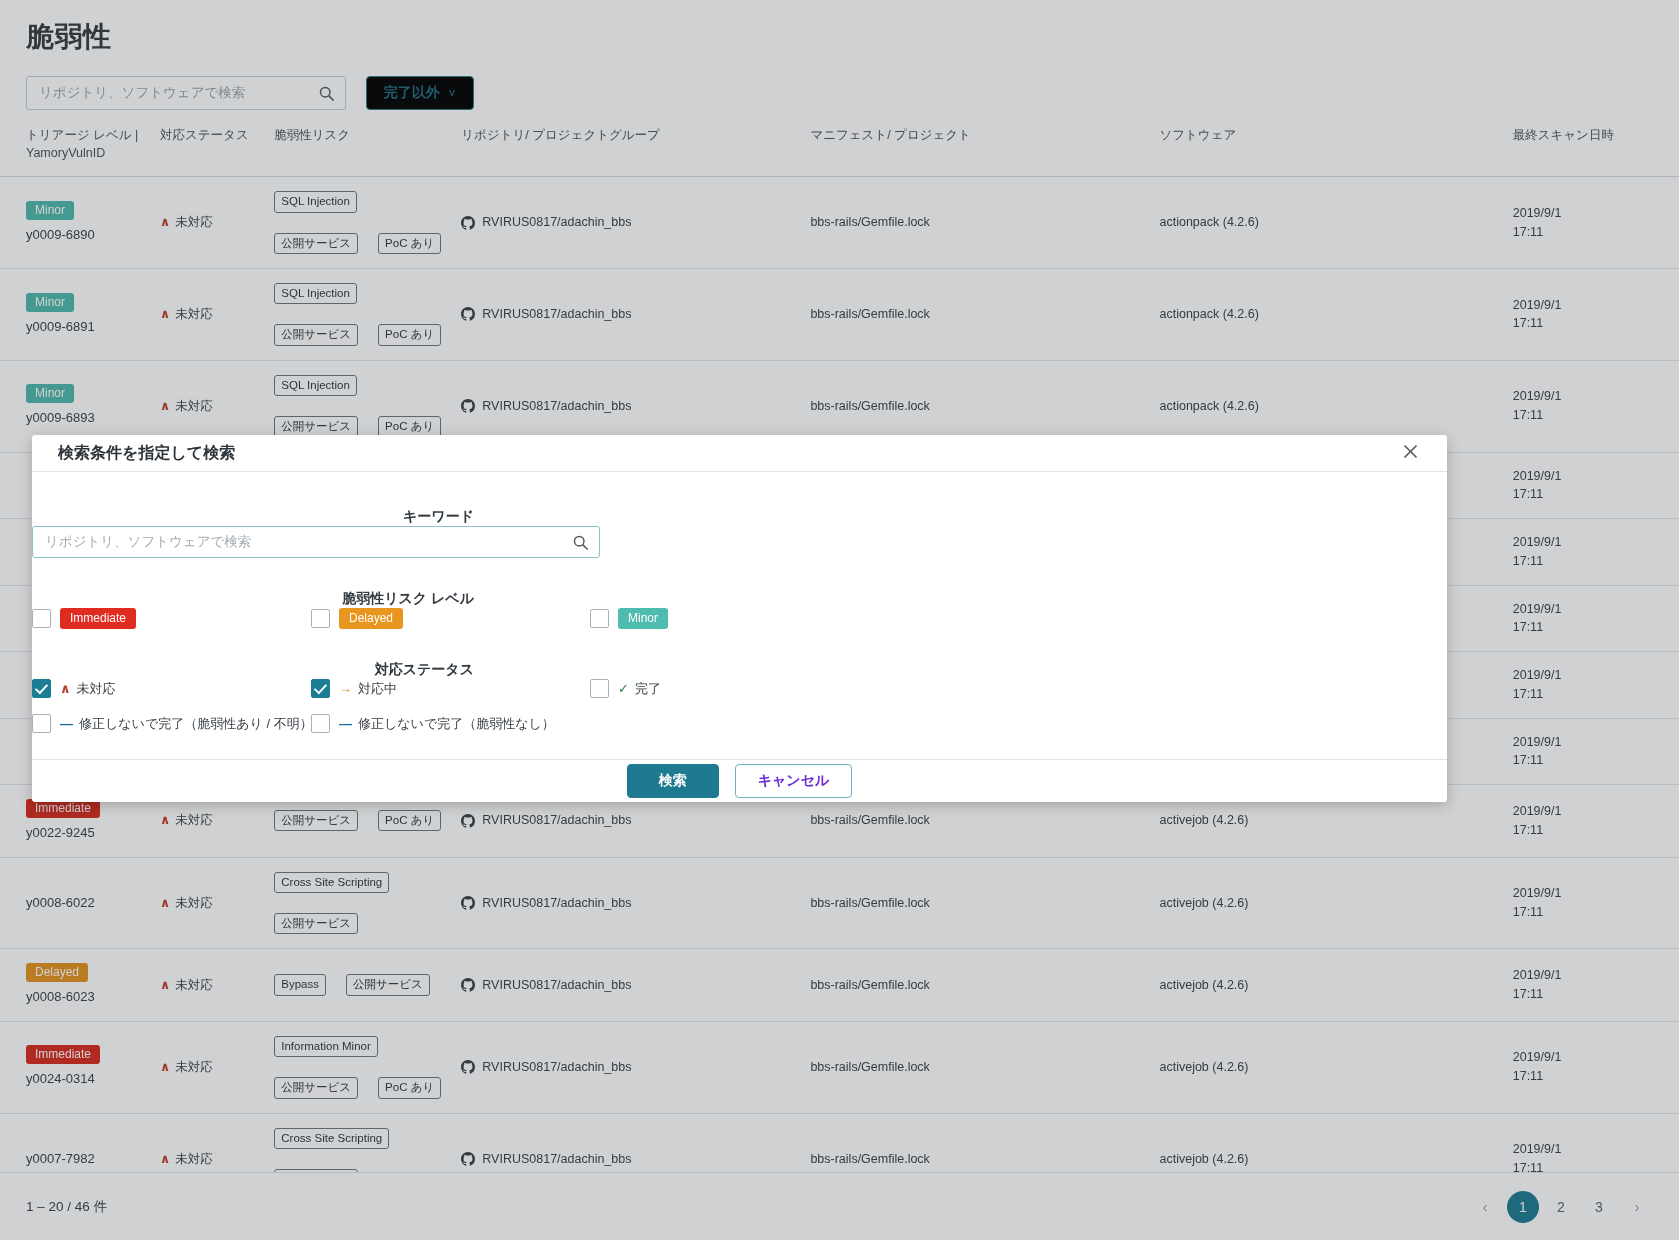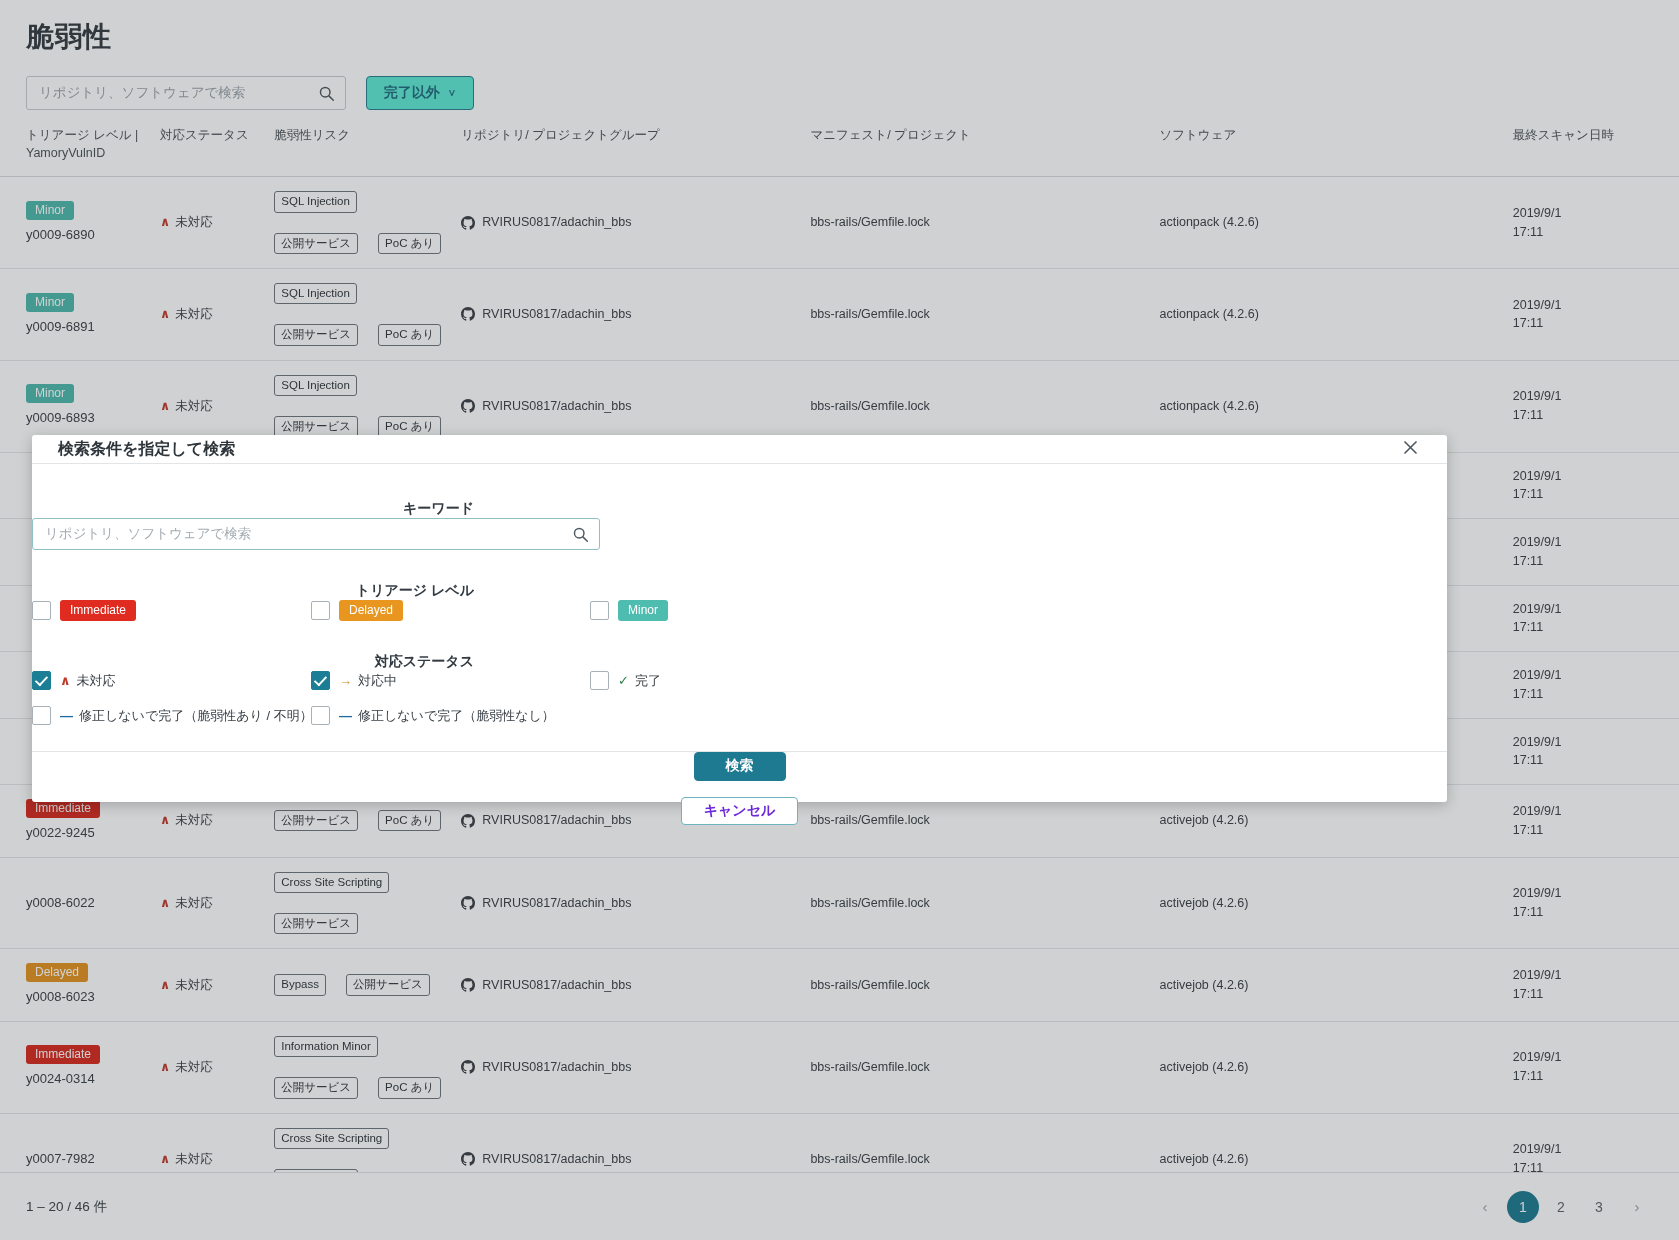--- a/index.html
+++ b/index.html
@@ -27,21 +27,21 @@
     position: relative; width: 320px; height: 34px;
     border: 1px solid #c6ccd1; border-radius: 3px; background: #fff;
     display: flex; align-items: center;
   }
   .search-box .ph {
     font-size: 13.5px; color: #9aa3ab; padding-left: 12px; user-select: none;
   }
   .search-box .mag { position: absolute; right: 10px; top: 8px; }
   .filter-btn {
     height: 34px; min-width: 108px; padding: 0 12px;
-    border: 1px solid #2a7f92; border-radius: 4px; background: #5eead4;
+    border: 1px solid #2a7f92; border-radius: 4px; background: #000000;
     color: #1f6b7d; font-size: 14px; font-weight: bold;
     display: flex; align-items: center; justify-content: center; gap: 8px;
     cursor: pointer;
   }
   .filter-btn .caret { font-size: 10px; }
 
   
   table.vuln { width: 100%; border-collapse: collapse; margin-top: 16px; table-layout: fixed; }
   table.vuln thead th {
     text-align: left; font-size: 12.5px; font-weight: normal; color: #4b5358;
@@ -162,21 +162,21 @@
   .b-Minor     { background: #4fbcb0; }
 
   .stlabel { font-size: 13px; color: #3a4147; display: flex; align-items: center; gap: 6px; white-space: nowrap; }
   .ico-up    { color: #c0392b; font-weight: bold; }
   .ico-right { color: #d98a23; font-weight: bold; }
   .ico-check { color: #2d7d46; font-weight: bold; }
   .ico-dash  { color: #1b6b9e; font-weight: bold; }
 
   .modal-foot {
     height: 74px; border-top: 1px solid #e2e5e8;
-    display: flex; align-items: center; justify-content: center; gap: 16px; flex-direction: column;
+    display: flex; align-items: center; justify-content: center; gap: 16px;
   }
   .btn-primary {
     background: #1d7a91; color: #fff; border: 1px solid #1d7a91; border-radius: 4px;
     font-size: 14px; font-weight: bold; padding: 0 30px; height: 34px; cursor: pointer;
     min-width: 92px;
   }
   .btn-outline {
     background: #fff; color: #6d28d9; border: 1px solid #6fb3c0; border-radius: 4px;
     font-size: 14px; font-weight: bold; padding: 0 22px; height: 34px; cursor: pointer;
     min-width: 96px;
@@ -525,21 +525,21 @@
               <svg width="17" height="17" viewBox="0 0 20 20" fill="none" stroke="#4d575f" stroke-width="1.7">
                 <circle cx="8.5" cy="8.5" r="5.6"></circle>
                   <line x1="12.8" y1="12.8" x2="18" y2="18" stroke-linecap="round"></line>
               </svg>
             </span>
           </div>
         </div>
       </div>
 
       <div class="frow">
-        <div class="flabel">トリアージ レベル</div>
+        <div class="flabel">脆弱性リスク レベル</div>
         <div class="fctrl">
           <div class="optrow" id="triage-opts">
               <div class="opt w1">
                 <span class="cb"></span>
                 <span class="badge b-Immediate">Immediate</span>
               </div>
               <div class="opt w1">
                 <span class="cb"></span>
                 <span class="badge b-Delayed">Delayed</span>
               </div>

